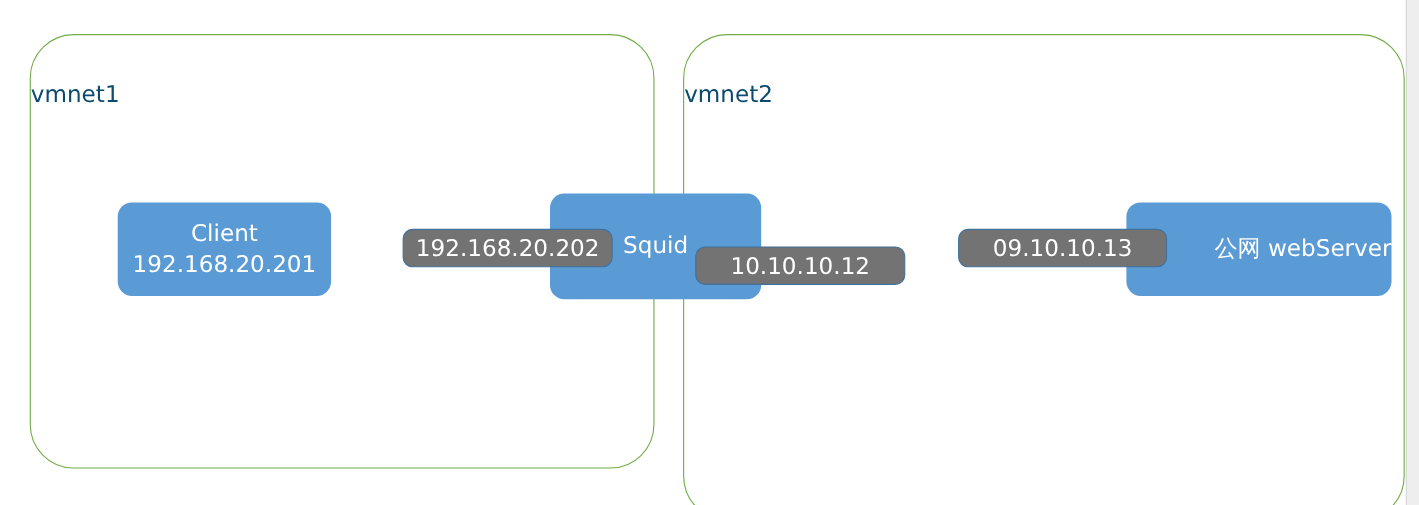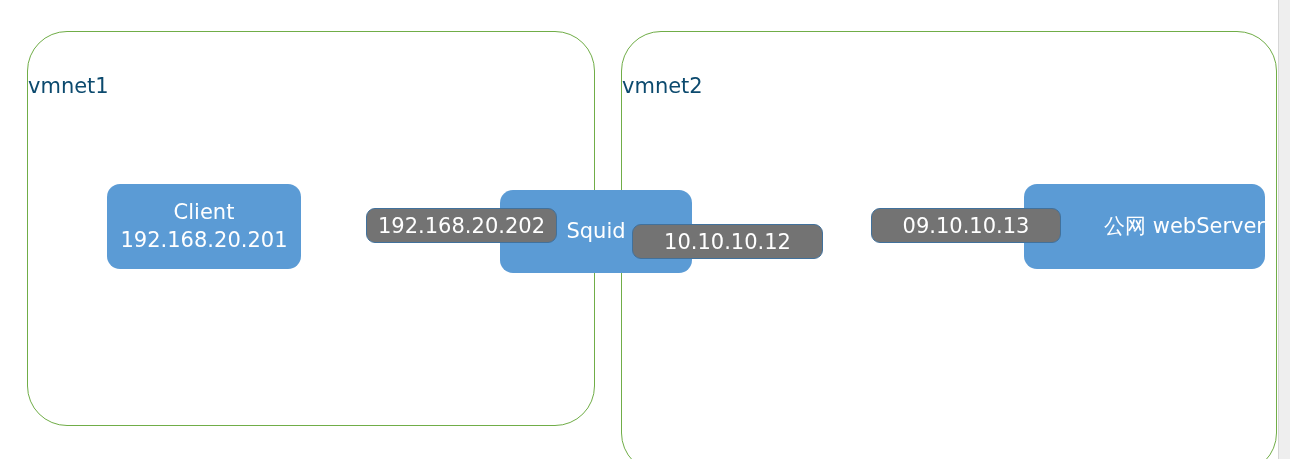--- a/index.html
+++ b/index.html
@@ -56,21 +56,21 @@
     white-space: nowrap;
   }
 
   #node-client {
     left: 66px; top: 184px; width: 194px; height: 85px;
     flex-direction: column;
     z-index: 2;
     margin-left: 41px;
   }
   #node-squid {
-    left: 500px; top: 190px; width: 192px; height: 83px;
+    left: 500px; top: 176px; width: 192px; height: 96px;
     z-index: 2;
   }
   #node-webserver {
     left: 1024px; top: 184px; width: 241px; height: 85px;
     justify-content: flex-end;
     padding-left: 42px;
     z-index: 2;
   }
   #node-squid .node-title { position: relative; z-index: 5; }
   #node-webserver .node-title { position: relative; z-index: 5; }

